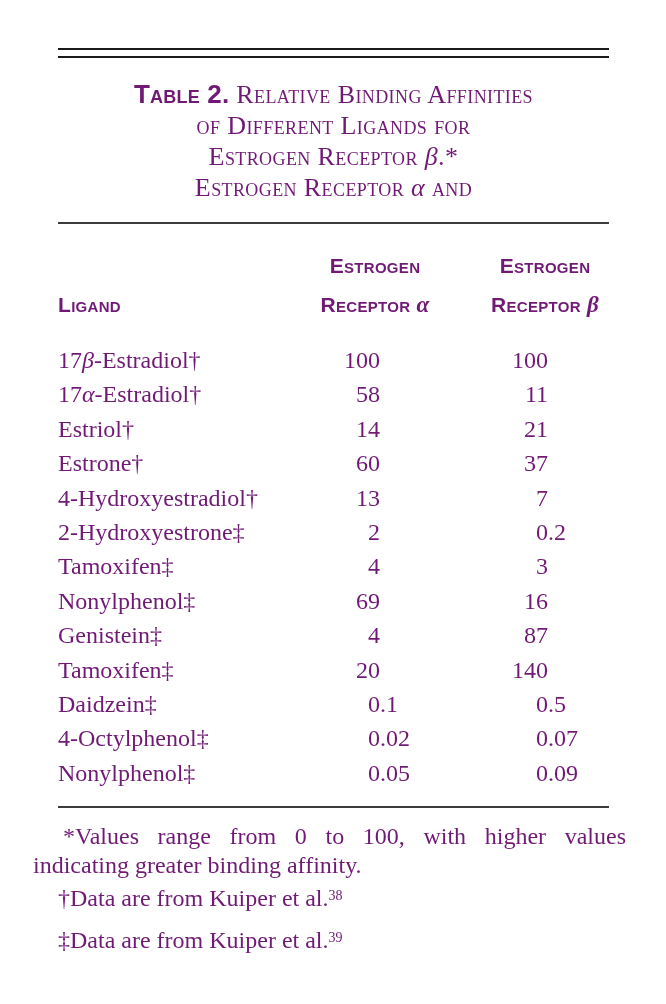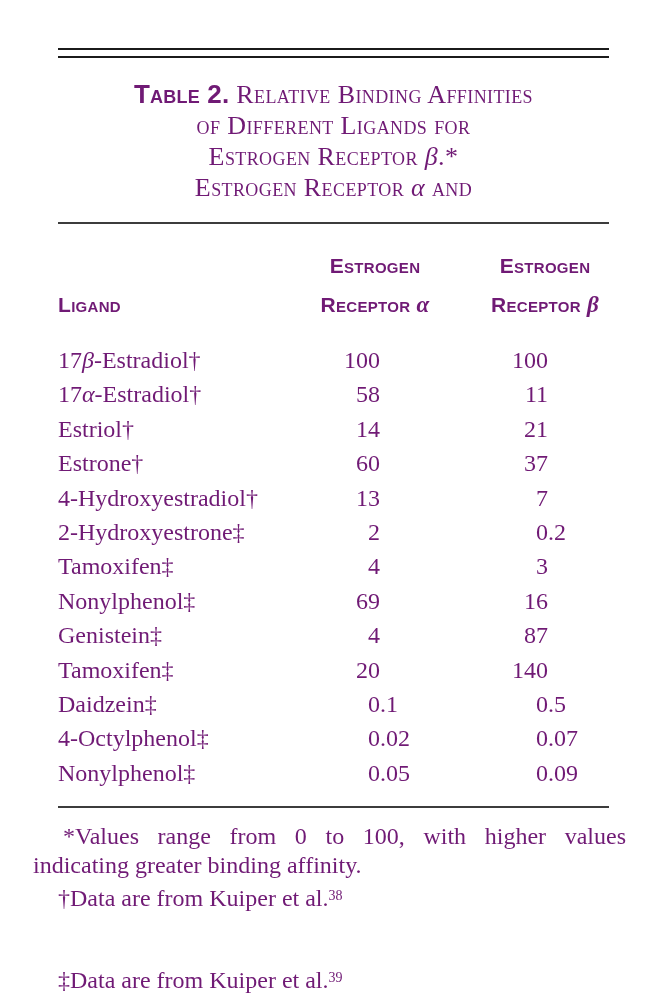--- a/index.html
+++ b/index.html
@@ -67,21 +67,21 @@
   .num .frac { position:absolute; left:0; top:0; white-space:nowrap; }
 
   
   .footnotes { position:absolute; left:33px; top:0; width:593px; font-size:24px; }
   .fn1-l1 {
     position:absolute; top:822px; left:0; width:563px; padding-left:30px;
     line-height:29px; text-align:justify; text-align-last:justify; white-space:nowrap;
   }
   .fn1-l2 { position:absolute; top:851px; left:0; width:593px; line-height:29px; }
   .fn2 { position:absolute; top:884px; left:0; width:593px; padding-left:25px; line-height:29px; }
-  .fn3 { position:absolute; top:926px; left:0; width:593px; padding-left:25px; line-height:29px;margin-top:40px; }
+  .fn3 { position:absolute; top:926px; left:0; width:593px; padding-left:25px; line-height:29px; }
   sup.ref { font-size:14px; line-height:0; vertical-align:6px; }
 </style>
 </head>
 <body>
 
 <div class="page">
   <div class="content">
 
     <div class="rule-double"></div>
 

